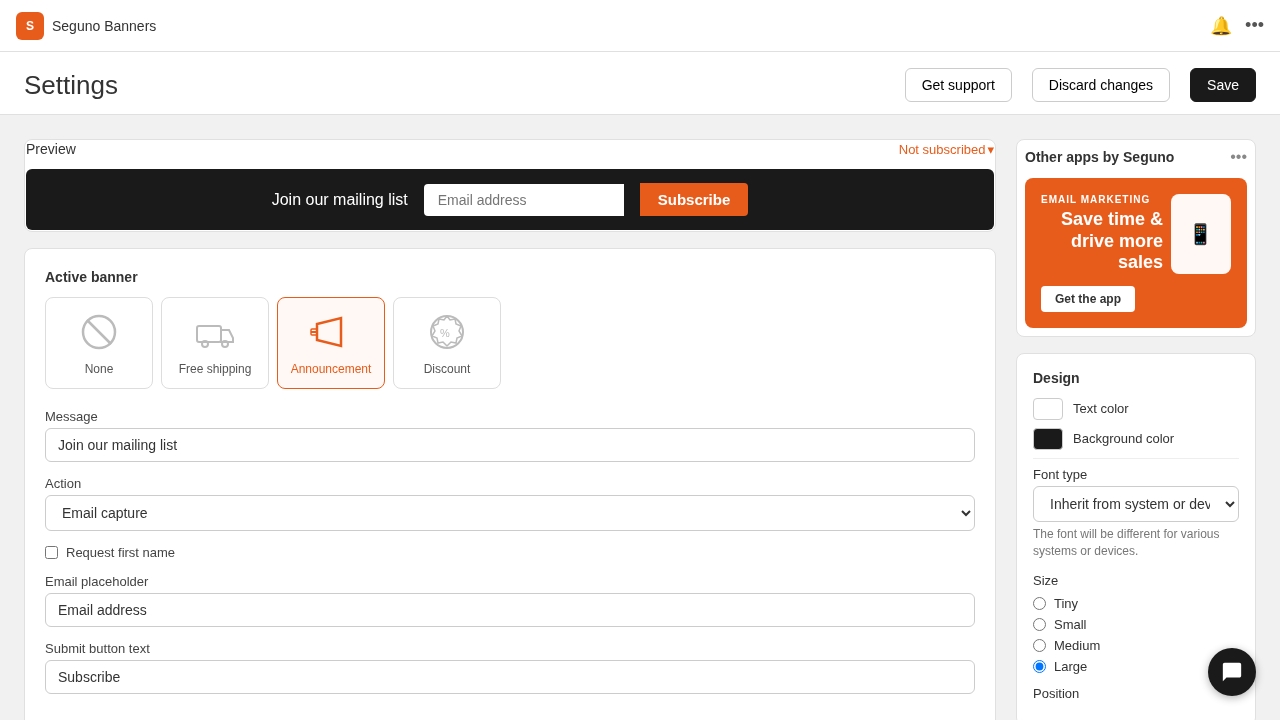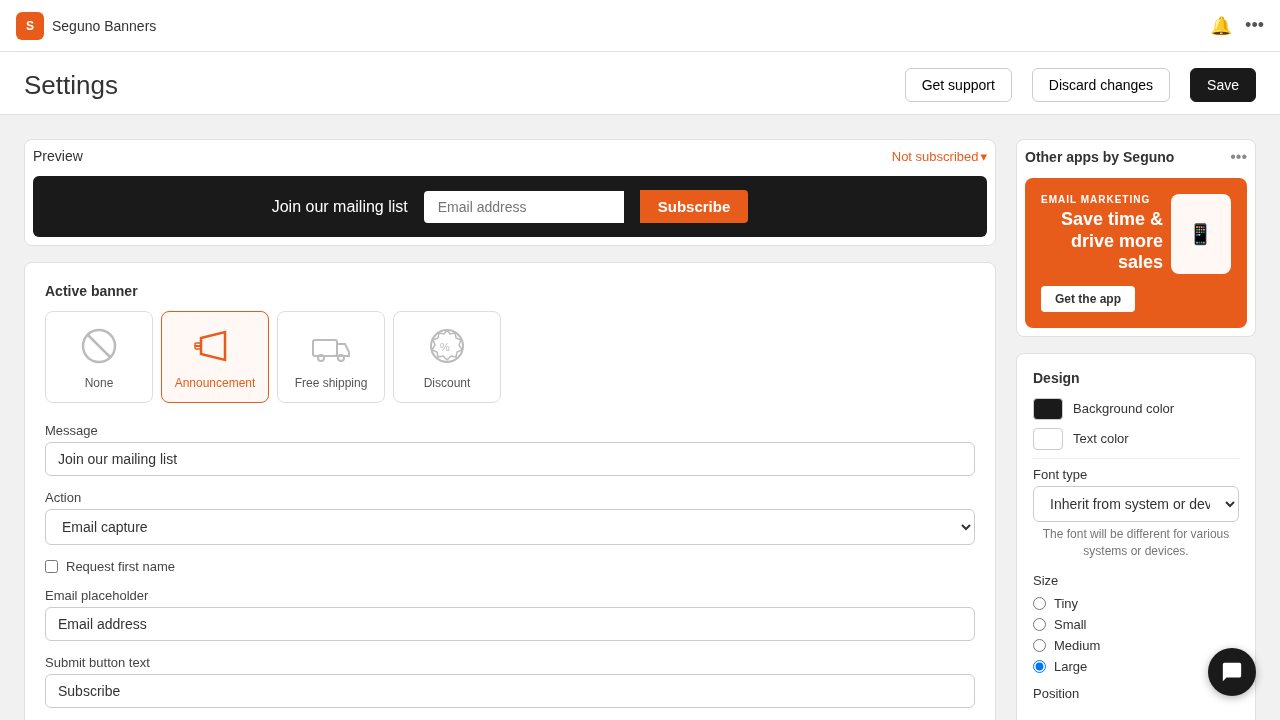--- a/index.html
+++ b/index.html
@@ -20,21 +20,21 @@
     .btn-primary { background: #1a1a1a; color: #fff; border-color: #1a1a1a; }
 
     
     .main { padding: 24px; display: flex; gap: 20px; }
 
     
     .left-panel { flex: 1; display: flex; flex-direction: column; gap: 16px; }
 
     
     .card { background: #fff; border-radius: 8px; border: 1px solid #e0e0e0; }
-    .preview-card { padding: 8px; }
+    .preview-card { padding: 1px; }
     .preview-header { display: flex; align-items: center; justify-content: space-between; margin-bottom: 12px; }
     .preview-label { font-size: 14px; font-weight: 500; }
     .not-subscribed { color: #e85c1b; font-size: 13px; cursor: pointer; display: flex; align-items: center; gap: 2px; }
     .preview-banner { background: #1a1a1a; border-radius: 6px; padding: 14px 24px; display: flex; align-items: center; justify-content: center; gap: 16px; }
     .banner-text { color: #fff; font-size: 16px; white-space: nowrap; }
     .banner-input { padding: 8px 14px; border-radius: 4px 0 0 4px; border: none; font-size: 14px; width: 200px; color: #999; }
     .banner-btn { background: #e85c1b; color: #fff; border: none; padding: 8px 18px; border-radius: 0 4px 4px 0; font-size: 15px; font-weight: 600; cursor: pointer; }
 
     
     .settings-card { padding: 20px; }
@@ -68,21 +68,21 @@
 
     
     .design-card { padding: 16px; }
     .design-title { font-size: 14px; font-weight: 600; margin-bottom: 12px; }
     .color-row { display: flex; align-items: center; gap: 10px; margin-bottom: 8px; }
     .color-swatch { width: 30px; height: 22px; border-radius: 4px; border: 1px solid #ccc; }
     .color-label { font-size: 13px; color: #333; }
     .divider { height: 1px; background: #eee; margin: 8px 0; }
 
     .font-type-label { font-size: 13px; font-weight: 500; margin-bottom: 4px; }
-    .font-hint { font-size: 12px; color: #777; margin-top: 4px; line-height: 1.4; text-align: center; }
+    .font-hint { font-size: 12px; color: #777; margin-top: 4px; line-height: 1.4; }
 
     .size-section { margin-top: 12px; }
     .size-label { font-size: 13px; font-weight: 500; margin-bottom: 8px; }
     .radio-row { display: flex; align-items: center; gap: 8px; margin-bottom: 6px; }
     .radio-label { font-size: 13px; color: #333; }
 
     .position-section { margin-top: 12px; }
     .position-label { font-size: 13px; font-weight: 500; margin-bottom: 8px; }
 
     
@@ -143,45 +143,45 @@
       <div class="banner-options">
 
         <div class="banner-option">
           <div class="option-icon icon-block">
             <svg width="44" height="44" viewBox="0 0 44 44" fill="none">
               <circle cx="22" cy="22" r="16" stroke="#bbb" stroke-width="2.5"></circle>
               <line x1="10" y1="10" x2="34" y2="34" stroke="#bbb" stroke-width="2.5"></line>
             </svg>
           </div>
           <span class="banner-option-label">None</span>
-        </div>
-
-        <div class="banner-option selected">
-          <div class="option-icon icon-announcement">
-            <svg width="44" height="44" viewBox="0 0 44 44" fill="none">
-              <polygon points="8,30 8,14 32,8 32,36" stroke="#e85c1b" stroke-width="2.5" fill="none"></polygon>
-              <line x1="8" y1="22" x2="2" y2="22" stroke="#e85c1b" stroke-width="2"></line>
-              <rect x="2" y="19" width="6" height="6" rx="1" stroke="#e85c1b" stroke-width="1.5" fill="none"></rect>
-            </svg>
-          </div>
-          <span class="banner-option-label">Announcement</span>
         </div>
 
         <div class="banner-option">
           <div class="option-icon icon-block">
             <svg width="44" height="44" viewBox="0 0 44 44" fill="none">
               <rect x="4" y="16" width="24" height="16" rx="2" stroke="#bbb" stroke-width="2"></rect>
               <path d="M28 20 L36 20 L40 28 L40 32 L28 32 Z" stroke="#bbb" stroke-width="2" fill="none"></path>
               <circle cx="12" cy="34" r="3" stroke="#bbb" stroke-width="2"></circle>
               <circle cx="32" cy="34" r="3" stroke="#bbb" stroke-width="2"></circle>
             </svg>
           </div>
           <span class="banner-option-label">Free shipping</span>
         </div>
 
+        <div class="banner-option selected">
+          <div class="option-icon icon-announcement">
+            <svg width="44" height="44" viewBox="0 0 44 44" fill="none">
+              <polygon points="8,30 8,14 32,8 32,36" stroke="#e85c1b" stroke-width="2.5" fill="none"></polygon>
+              <line x1="8" y1="22" x2="2" y2="22" stroke="#e85c1b" stroke-width="2"></line>
+              <rect x="2" y="19" width="6" height="6" rx="1" stroke="#e85c1b" stroke-width="1.5" fill="none"></rect>
+            </svg>
+          </div>
+          <span class="banner-option-label">Announcement</span>
+        </div>
+
         <div class="banner-option">
           <div class="option-icon icon-block">
             <svg width="44" height="44" viewBox="0 0 44 44" fill="none">
               <circle cx="22" cy="22" r="16" stroke="#bbb" stroke-width="2"></circle>
               <path d="M22 6 L25 10 L30 9 L31 14 L36 16 L34 21 L37 26 L32 28 L31 33 L26 32 L22 36 L18 32 L13 33 L12 28 L7 26 L10 21 L8 16 L13 14 L14 9 L19 10 Z" stroke="#bbb" stroke-width="1.5" fill="none"></path>
               <text x="15" y="27" font-size="11" fill="#bbb" font-family="sans-serif">%</text>
             </svg>
           </div>
           <span class="banner-option-label">Discount</span>
         </div>
@@ -238,27 +238,27 @@
             <div style="background:#fff8f5; width:100%; height:100%; display:flex; align-items:center; justify-content:center; color:#e85c1b; font-size:20px;">📱</div>
           </div>
         </div>
       </div>
     </div>
 
     <div class="card design-card">
       <div class="design-title">Design</div>
 
       <div class="color-row">
+        <div class="color-swatch" style="background:#fff; border:1px solid #ccc;"></div>
+        <span class="color-label">Text color</span>
+      </div>
+
+      <div class="color-row">
         <div class="color-swatch" style="background:#1a1a1a;"></div>
         <span class="color-label">Background color</span>
-      </div>
-
-      <div class="color-row">
-        <div class="color-swatch" style="background:#fff; border:1px solid #ccc;"></div>
-        <span class="color-label">Text color</span>
       </div>
 
       <div class="divider"></div>
 
       <div class="form-group">
         <div class="font-type-label">Font type</div>
         <select class="form-select">
           <option>Inherit from system or device</option>
         </select>
         <div class="font-hint">The font will be different for various systems or devices.</div>

